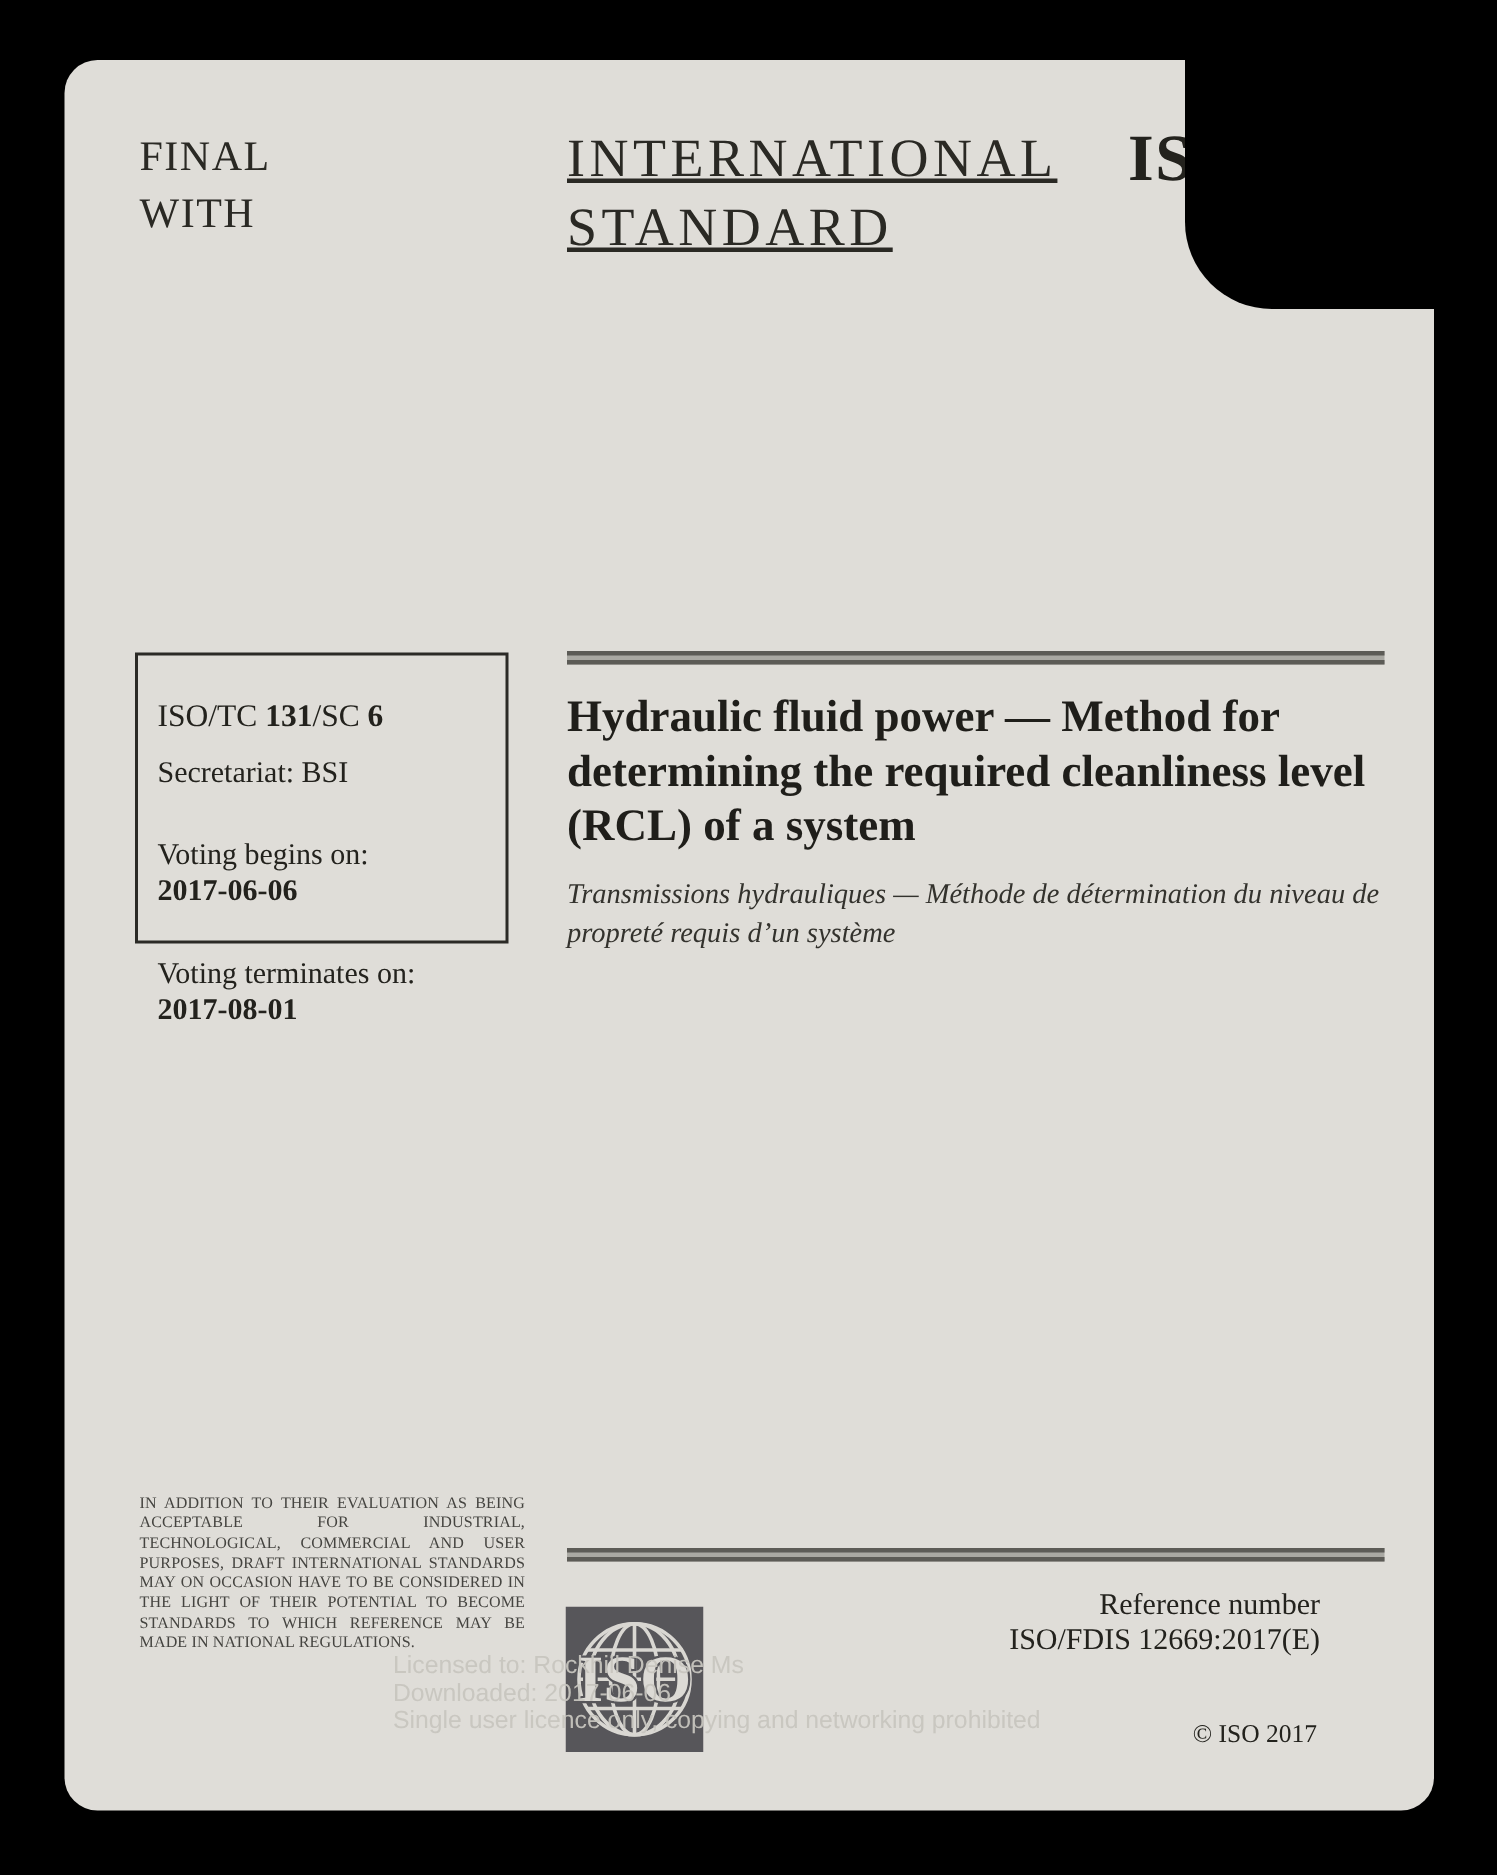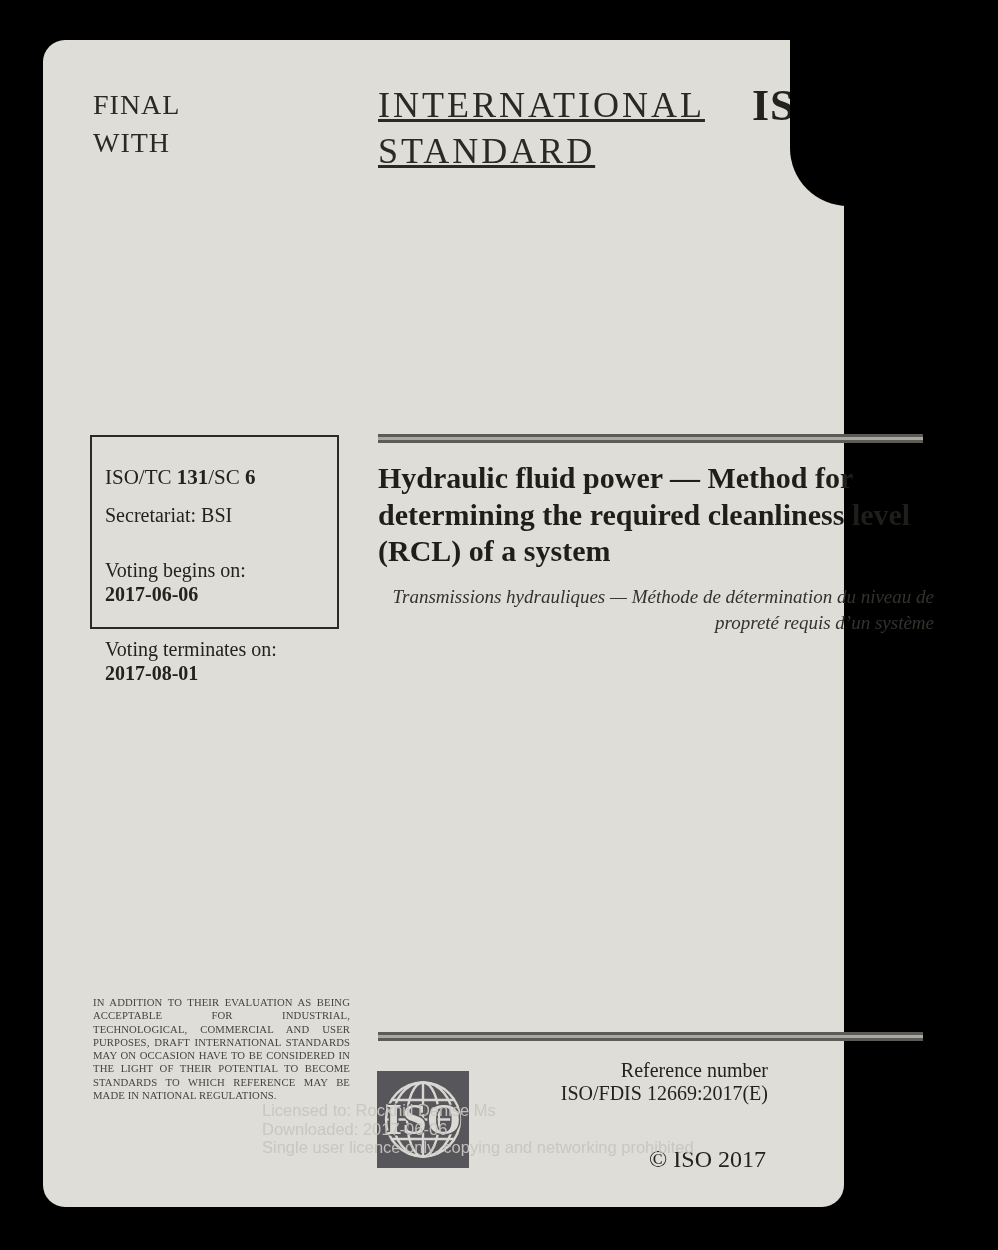--- a/index.html
+++ b/index.html
@@ -1,18 +1,18 @@
 <!DOCTYPE html>
 <html><head>
 <meta charset="utf-8">
 <style>
   html,body{margin:0;padding:0;background:#000;}
   #canvas{position:relative;width:998px;height:1250px;background:#000;overflow:hidden;
           font-family:"Liberation Serif", serif;color:#23221d;}
-  .page{position:absolute;left:43px;top:40px;width:801px;height:1167px;
+  .page{position:absolute;left:43px;top:40px;width:913px;height:1167px;
         background:#dfddd8;border-radius:22px;}
   .notch{position:absolute;left:790px;top:0;width:208px;height:206px;background:#000;
          border-bottom-left-radius:58px;z-index:5;}
 
   
   .stage{position:absolute;left:50px;top:46px;font-size:28px;line-height:38px;
          letter-spacing:1px;color:#2a2924;}
   .doctype{position:absolute;left:335px;top:42px;font-size:36px;line-height:46px;
            letter-spacing:3px;color:#2a2924;text-decoration:underline;}
   .orgmark{position:absolute;left:709px;top:40px;font-size:44px;font-weight:bold;
@@ -30,32 +30,32 @@
   
   .rule{position:absolute;left:335px;width:545px;height:9px;box-sizing:border-box;
         border-top:3px solid #5c5b56;border-bottom:3px solid #5c5b56;background:#a9a8a2;}
   .rule.top{top:394px;}
   .rule.bottom{top:992px;}
 
   
   .title-en{position:absolute;left:335px;top:420px;width:556px;font-size:30px;
             line-height:36.5px;font-weight:bold;color:#1f1e1a;}
   .title-fr{position:absolute;left:335px;top:544px;width:556px;font-size:19px;
-            line-height:26px;font-style:italic;color:#33322d;text-align:right;}
+            line-height:26px;font-style:italic;color:#33322d;}
 
   
   .notices{position:absolute;left:50px;top:956px;width:257px;font-size:10.7px;
            line-height:13.3px;text-align:justify;color:#454440;letter-spacing:0.1px;}
   .notices p{margin:0;}
   .notices p + p{margin-top:6px;}
 
   
   .refblock{position:absolute;right:76px;top:1019px;text-align:right;font-size:20px;
             line-height:23px;color:#23221d;}
-  .copyright{position:absolute;right:78px;top:1106px;font-size:24px;color:#23221d;}
+  .copyright{position:absolute;right:78px;top:1106px;font-size:17px;color:#23221d;}
 
   
   .logo{position:absolute;left:334px;top:1031px;width:92px;height:97px;}
 
   
   .watermark{position:absolute;left:219px;top:1061px;z-index:4;
              font-family:"Liberation Sans", sans-serif;font-size:16.5px;line-height:18.5px;
              color:rgba(199,197,191,0.95);white-space:nowrap;}
 </style>
 </head>

